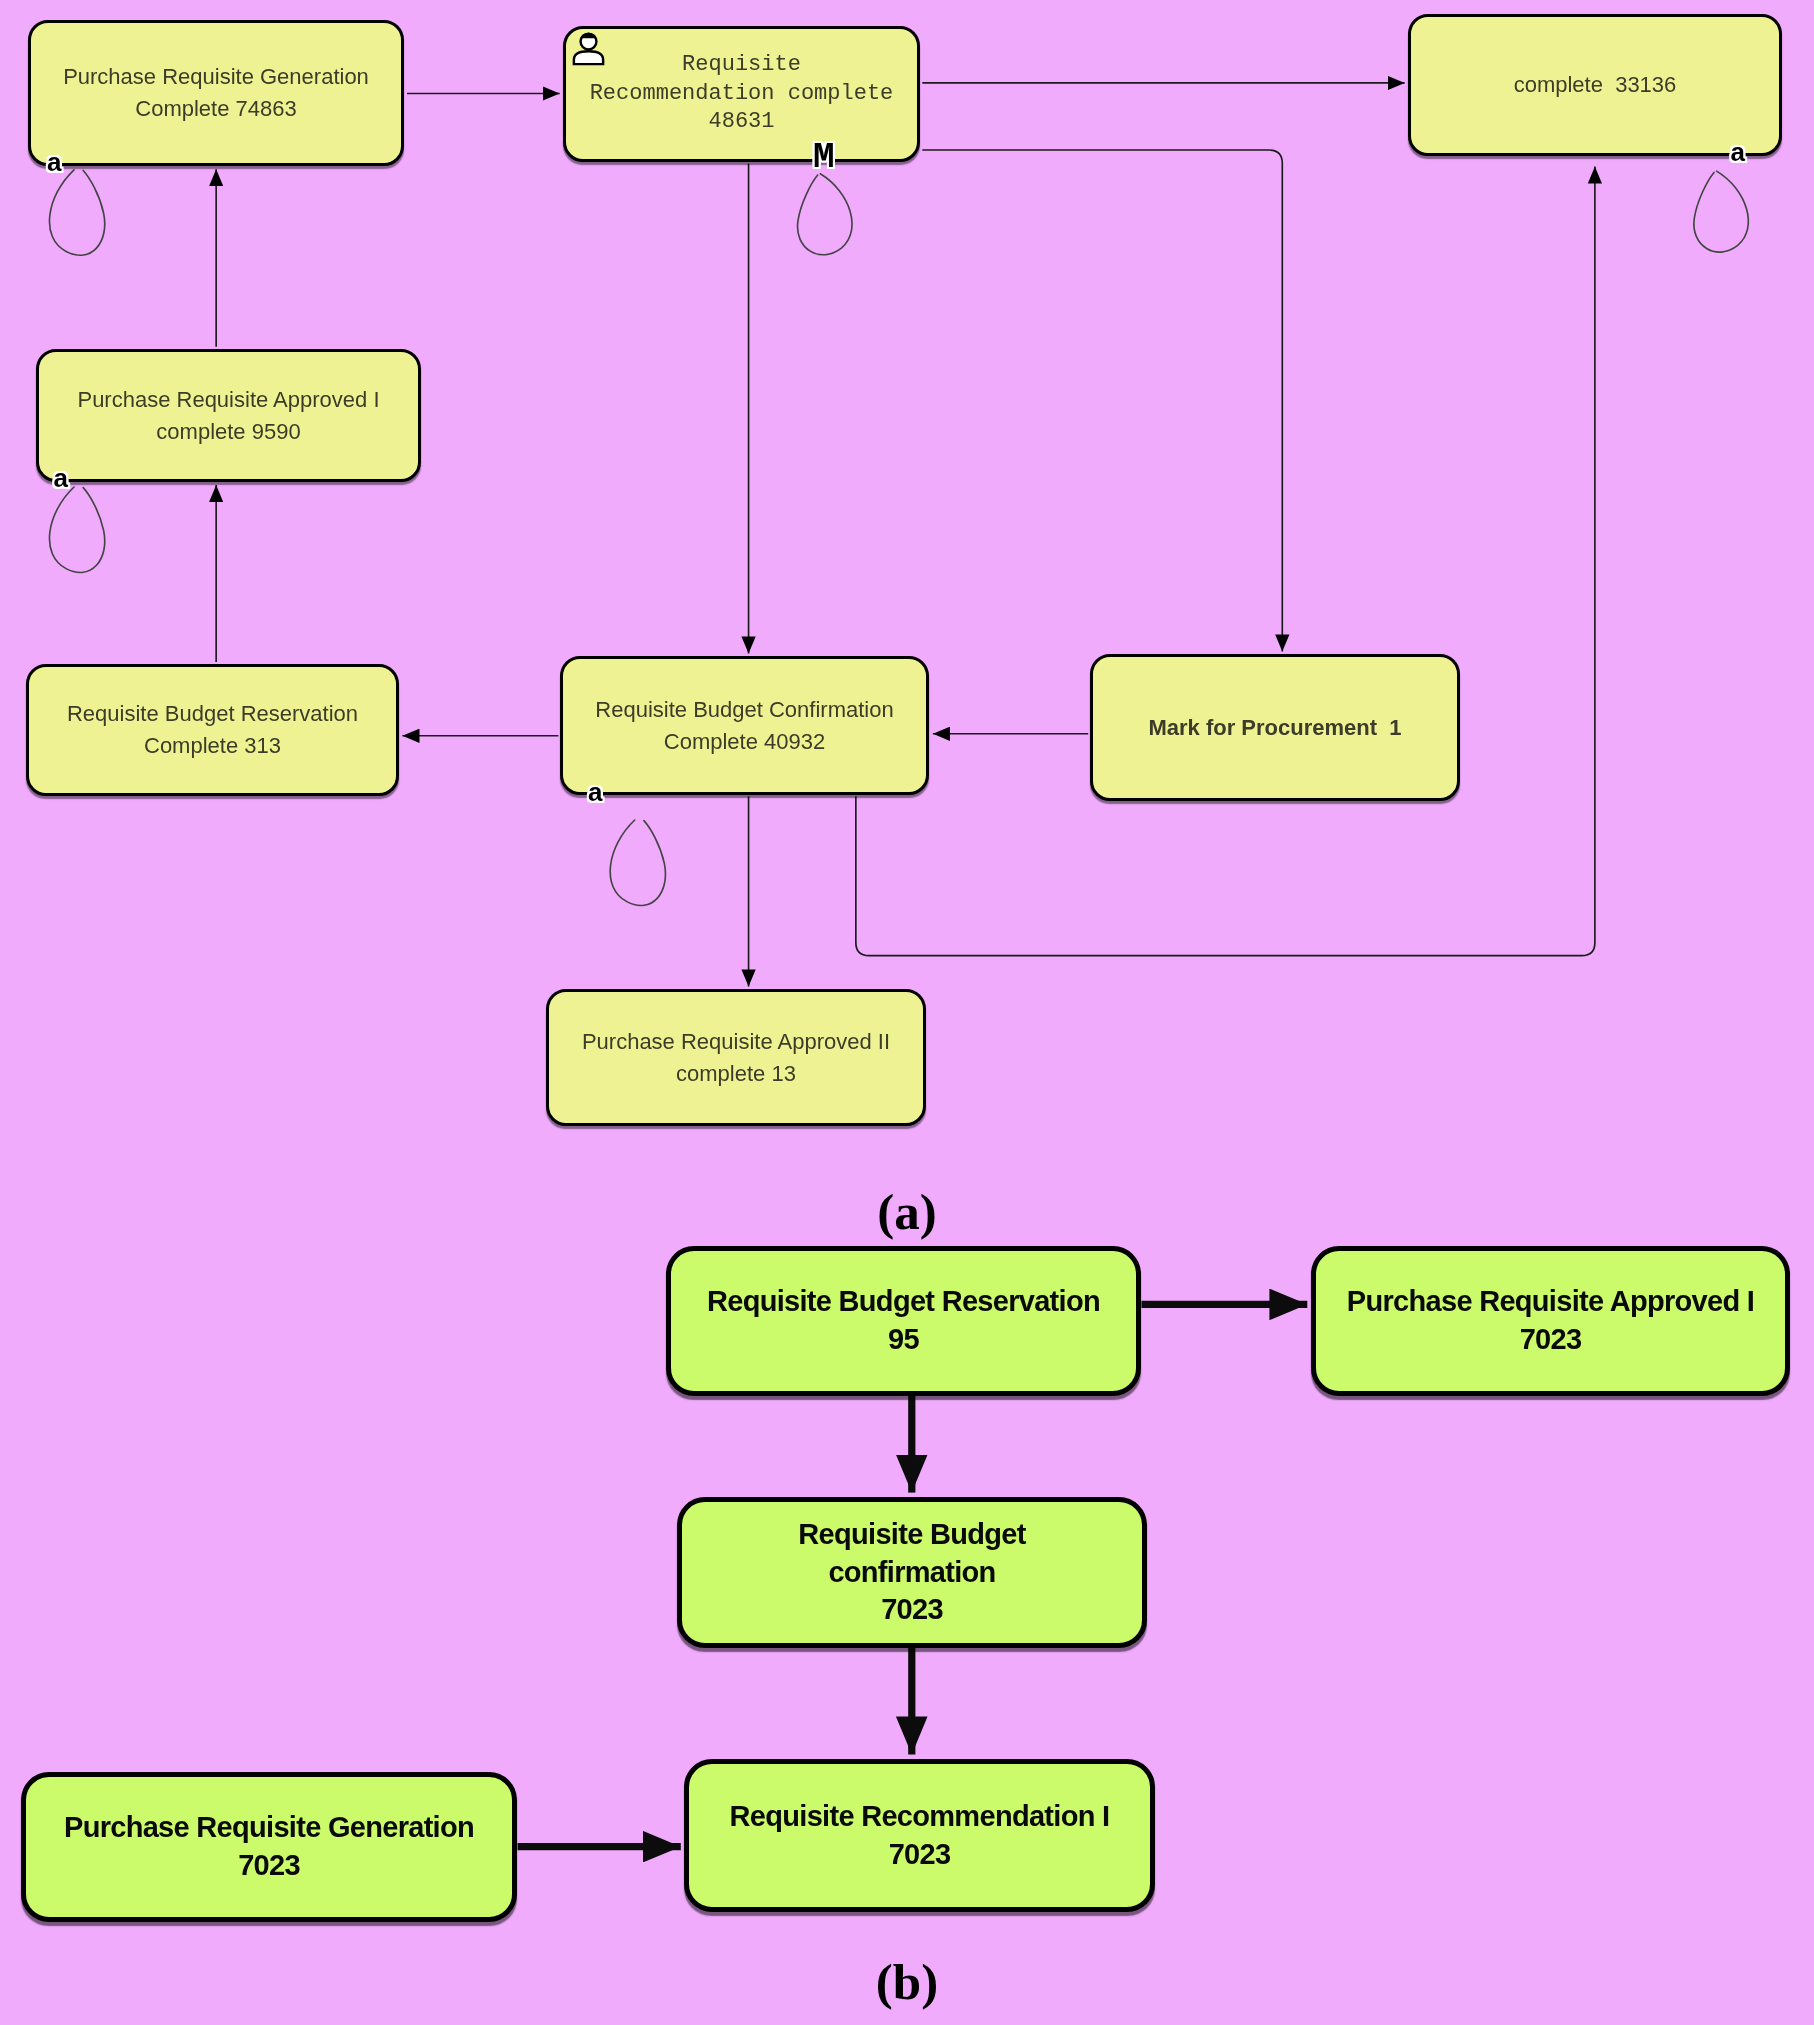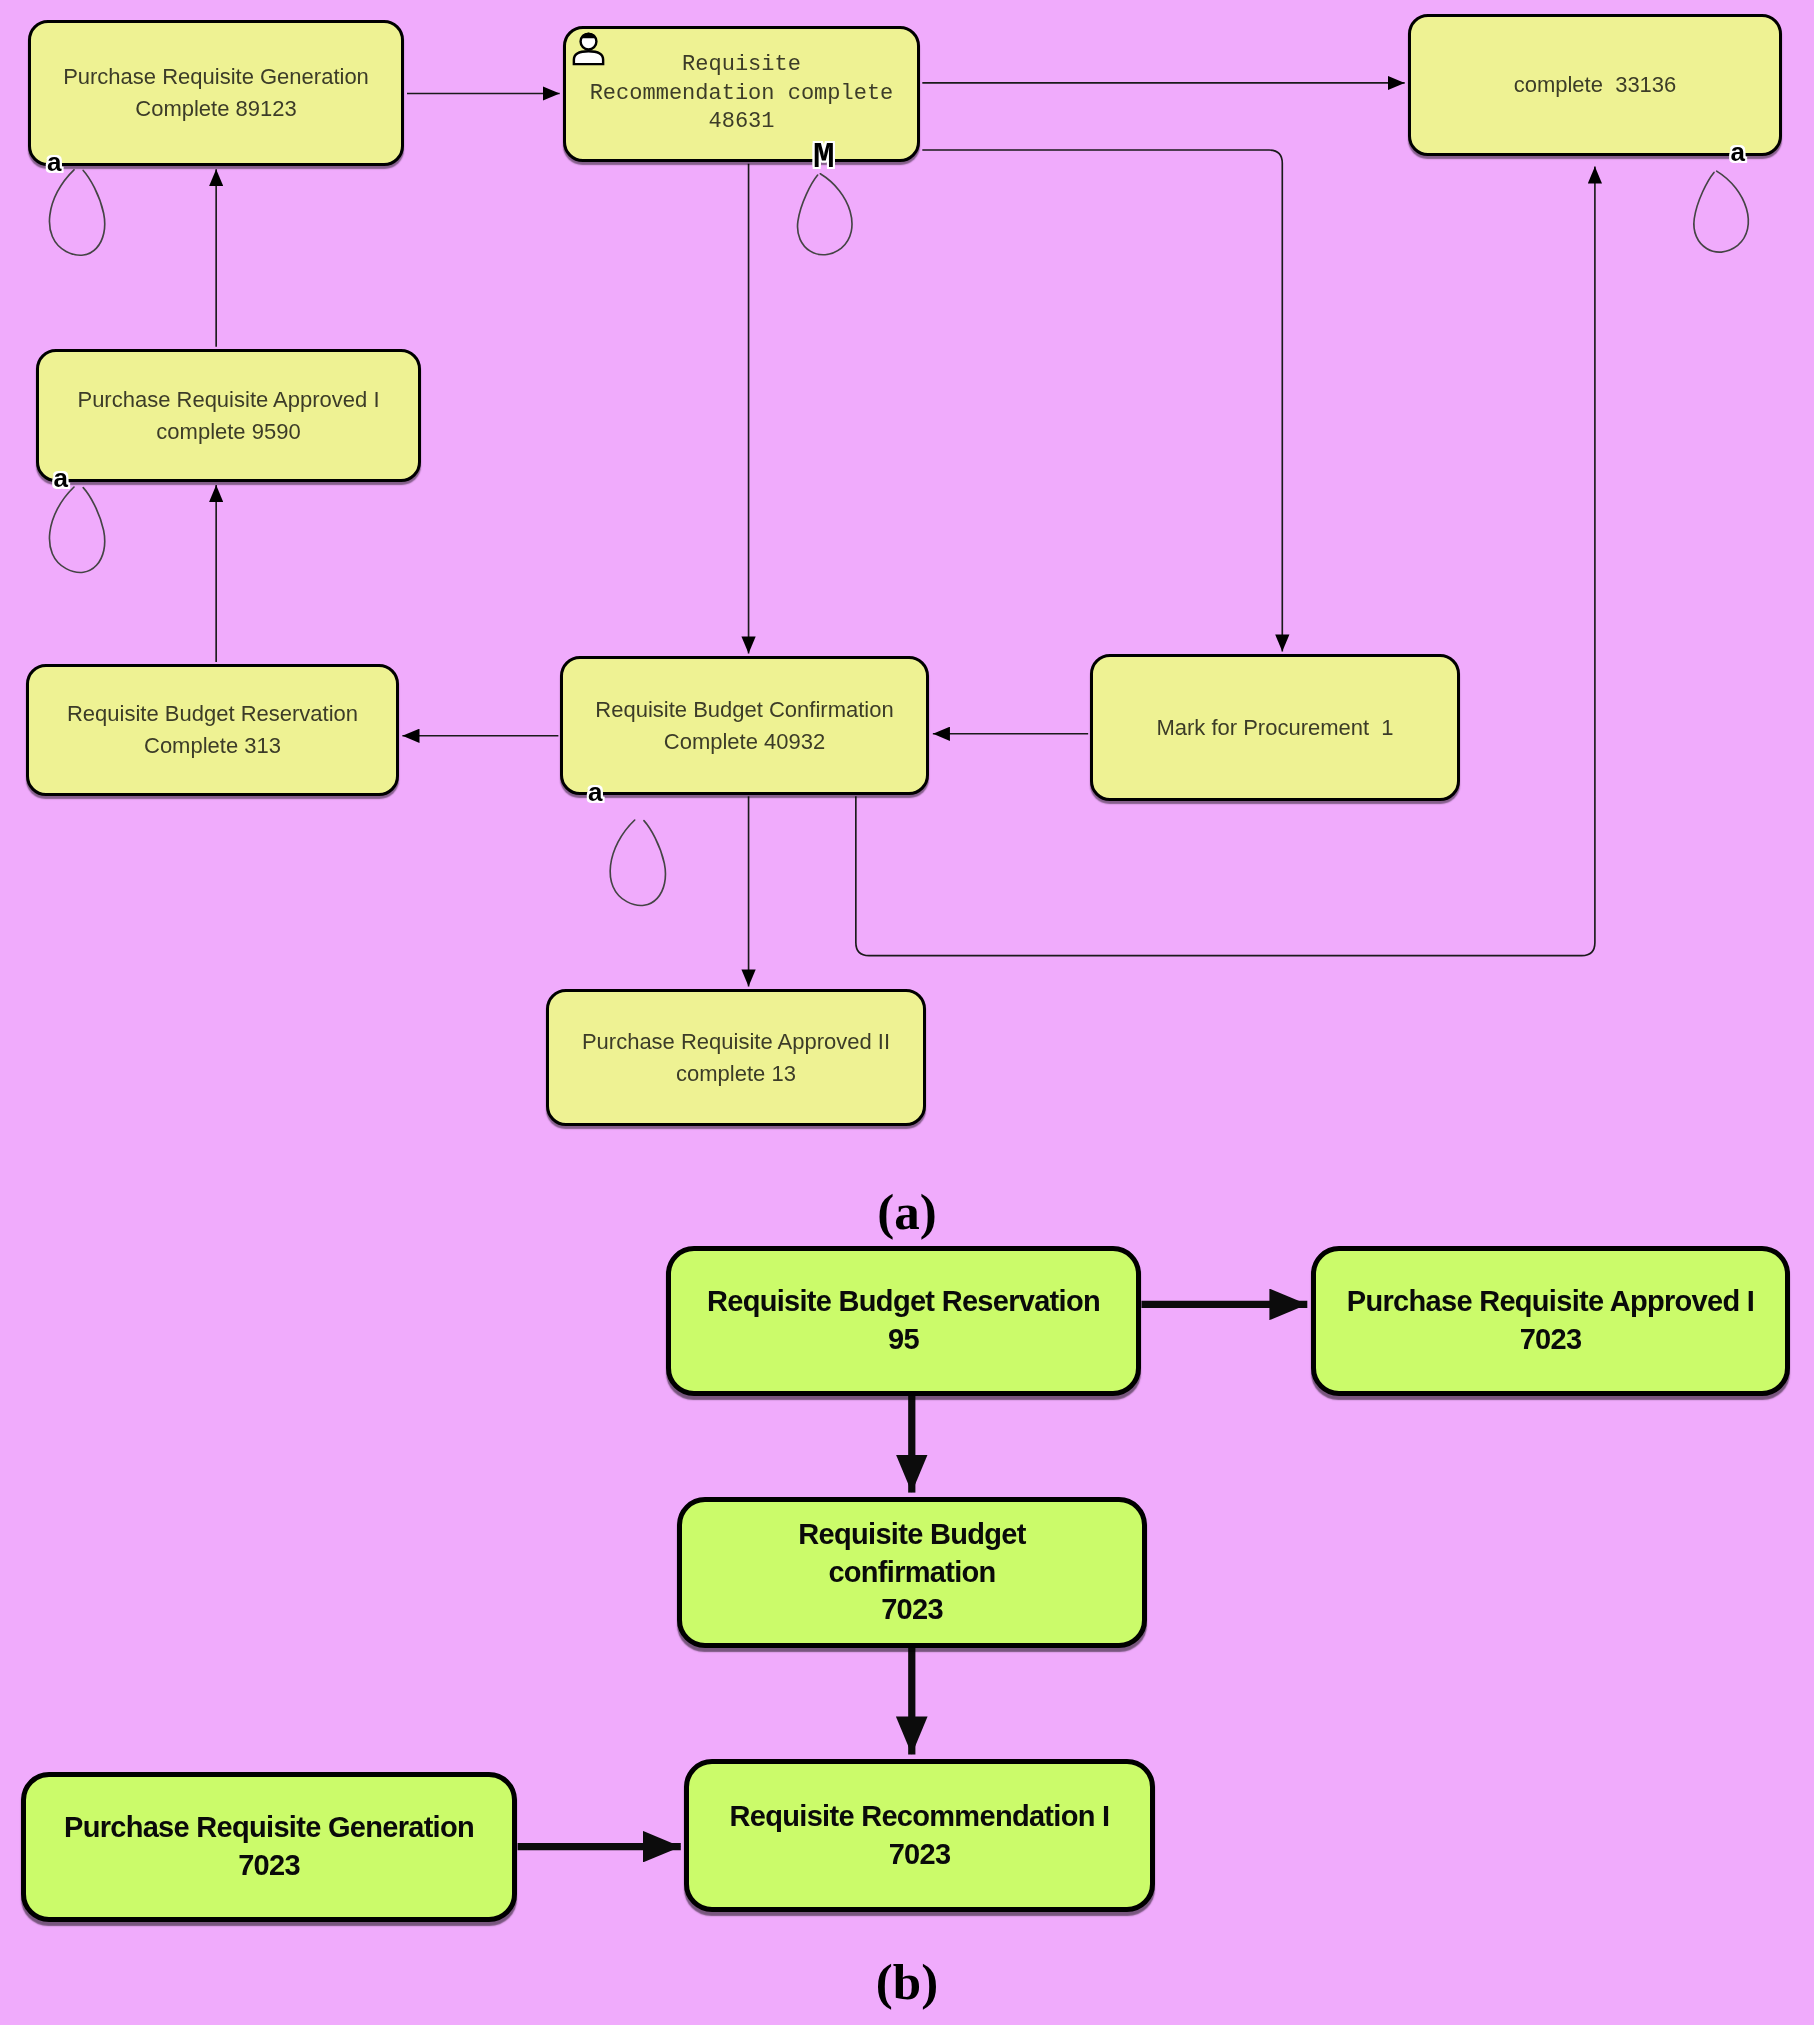--- a/index.html
+++ b/index.html
@@ -91,21 +91,21 @@
     <g stroke="#0c0c0c" stroke-width="11" fill="none">
       <path d="M 1734 1982 L 1986 1982" marker-end="url(#arrB)"></path>
       <path d="M 1385 2121 L 1385 2268" marker-end="url(#arrB)"></path>
       <path d="M 1385 2504 L 1385 2666" marker-end="url(#arrB)"></path>
       <path d="M 786 2806 L 1034 2806" marker-end="url(#arrB)"></path>
     </g>
   </svg>
 
   <div class="a-node" style="left:28px;top:20px;width:376px;height:146px;">
     <div class="ln">Purchase Requisite Generation</div>
-    <div class="ln">Complete 89123</div>
+    <div class="ln">Complete 74863</div>
     <span class="marker marker-a" style="left:16px;bottom:-12px;">a</span>
   </div>
 
   <div class="a-node" style="left:563px;top:26px;width:357px;height:136px;line-height:1.3;font-family:Liberation Mono, monospace;">
     <span class="person">
       <svg width="39" height="39" viewBox="0 0 32 32">
         <circle cx="16" cy="9.5" r="6.5" fill="#fff" stroke="#000" stroke-width="2"></circle>
         <path d="M10,6.8 a6,4.5 0 0 1 12,0 z" fill="#000"></path>
         <path d="M4,28 L4,24.5 Q4,17.5 16,17.5 Q28,17.5 28,24.5 L28,28 Z" fill="#fff" stroke="#000" stroke-width="2"></path>
       </svg>
@@ -131,21 +131,21 @@
     <div class="ln">Requisite Budget Reservation</div>
     <div class="ln">Complete 313</div>
   </div>
 
   <div class="a-node" style="left:560px;top:656px;width:369px;height:139px;text-align:center;">
     <div class="ln">Requisite Budget Confirmation</div>
     <div class="ln">Complete 40932</div>
     <span class="marker marker-a" style="left:25px;bottom:-13px;">a</span>
   </div>
 
-  <div class="a-node" style="left:1090px;top:654px;width:370px;height:147px;">
+  <div class="a-node" style="left:1090px;top:654px;width:370px;height:147px;font-weight:bold;">
     <div class="ln">Mark for Procurement  1</div>
   </div>
 
   <div class="a-node" style="left:546px;top:989px;width:380px;height:137px;">
     <div class="ln">Purchase Requisite Approved II</div>
     <div class="ln">complete 13</div>
   </div>
 
   <div class="caption" style="left:762px;top:1183px;">(a)</div>
 

